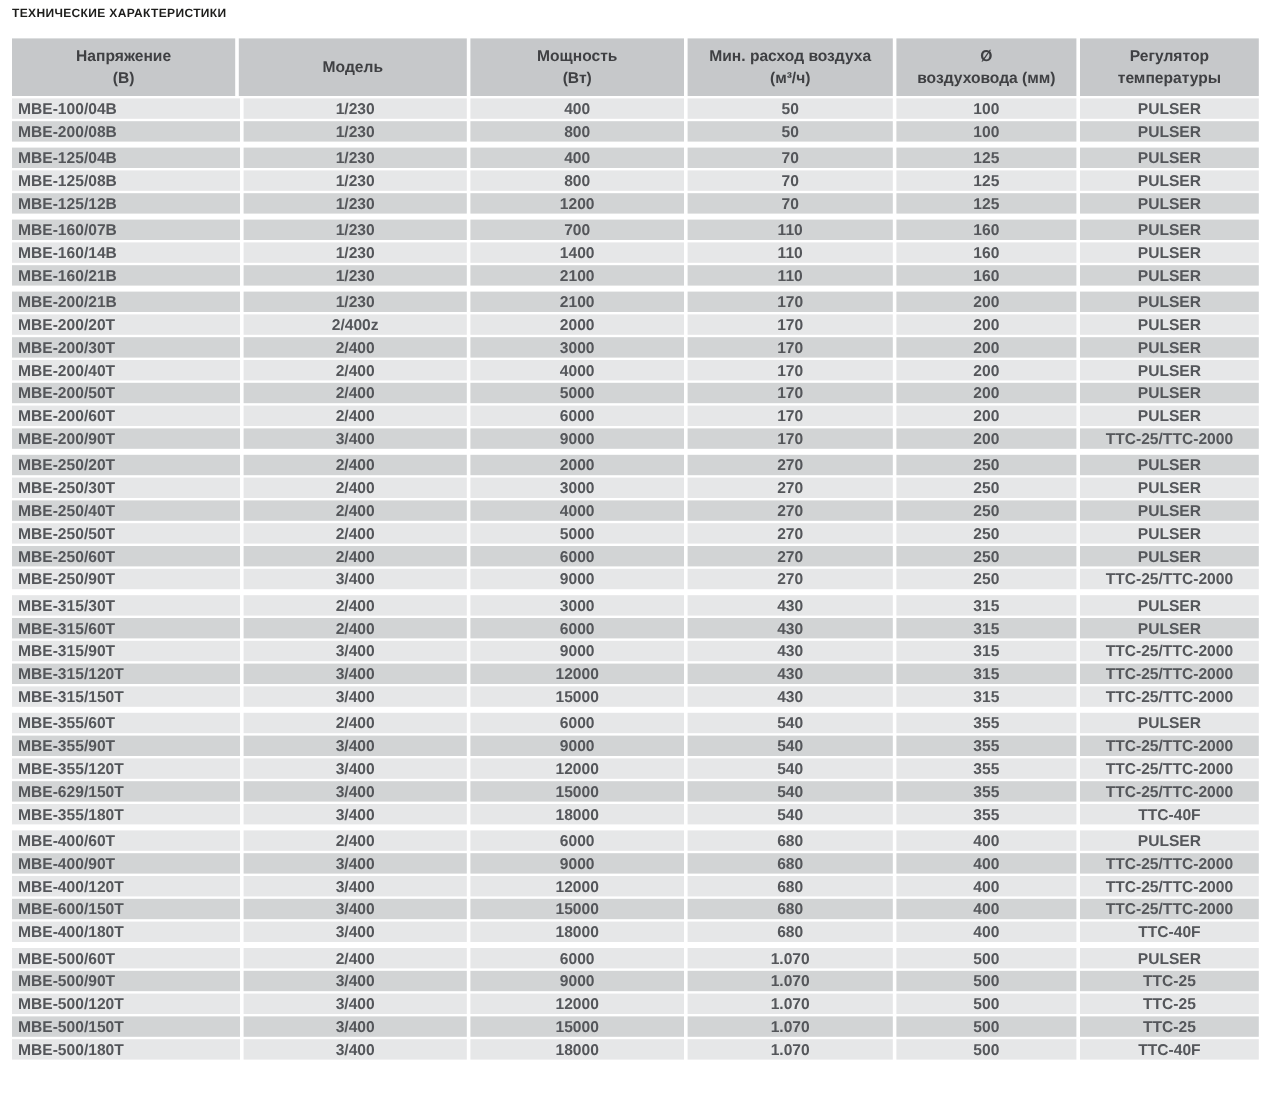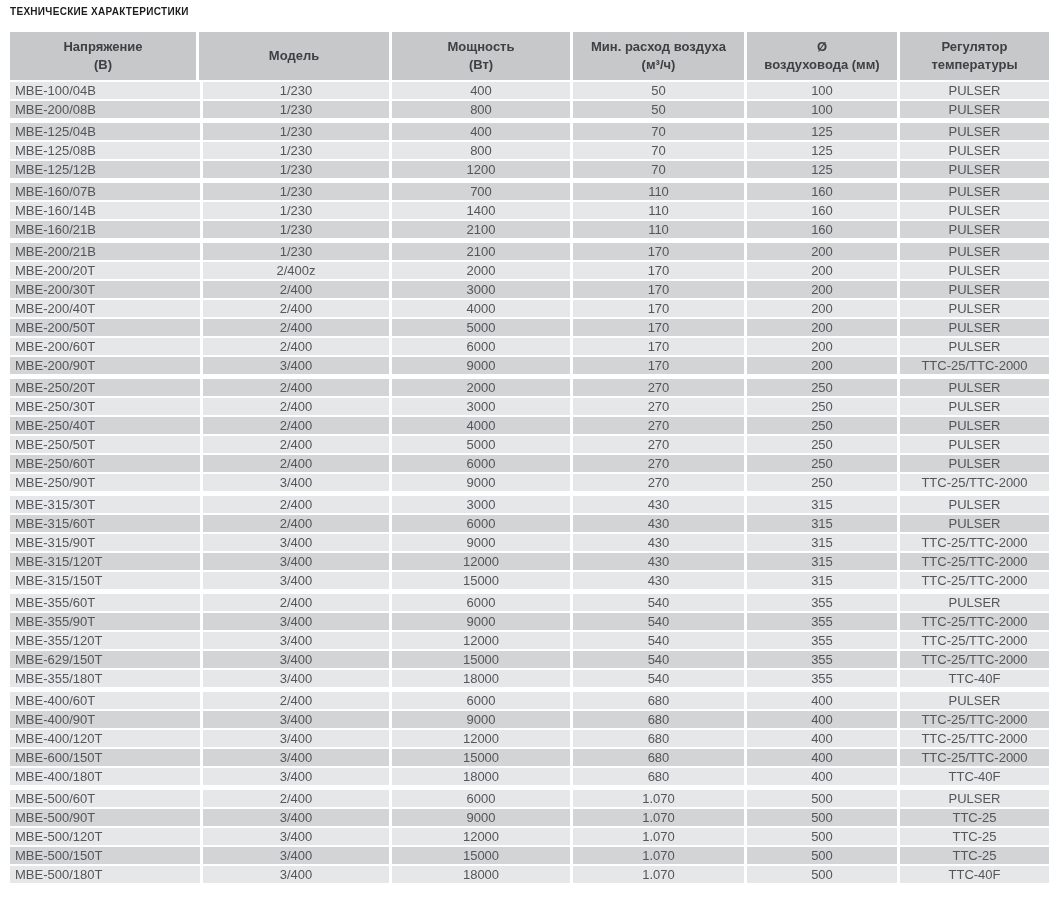--- a/index.html
+++ b/index.html
@@ -35,21 +35,21 @@
     display: flex;
     flex-direction: column;
     align-items: center;
     justify-content: center;
     gap: 3px;
     text-align: center;
     line-height: 1.1;
   }
   .hcell .sub:empty { display: none; }
 
-  .drow { margin-bottom: 2px; }
+  .drow { margin-bottom: 2px; font-weight: bold; }
   .group { margin-bottom: 5px; }
   .group:last-child { margin-bottom: 0; }
 
   .dcell {
     font-size: 13px;
     color: var(--row-text, #54565a);
     height: 17px;
     line-height: 17px;
     text-align: center;
     overflow: hidden;

